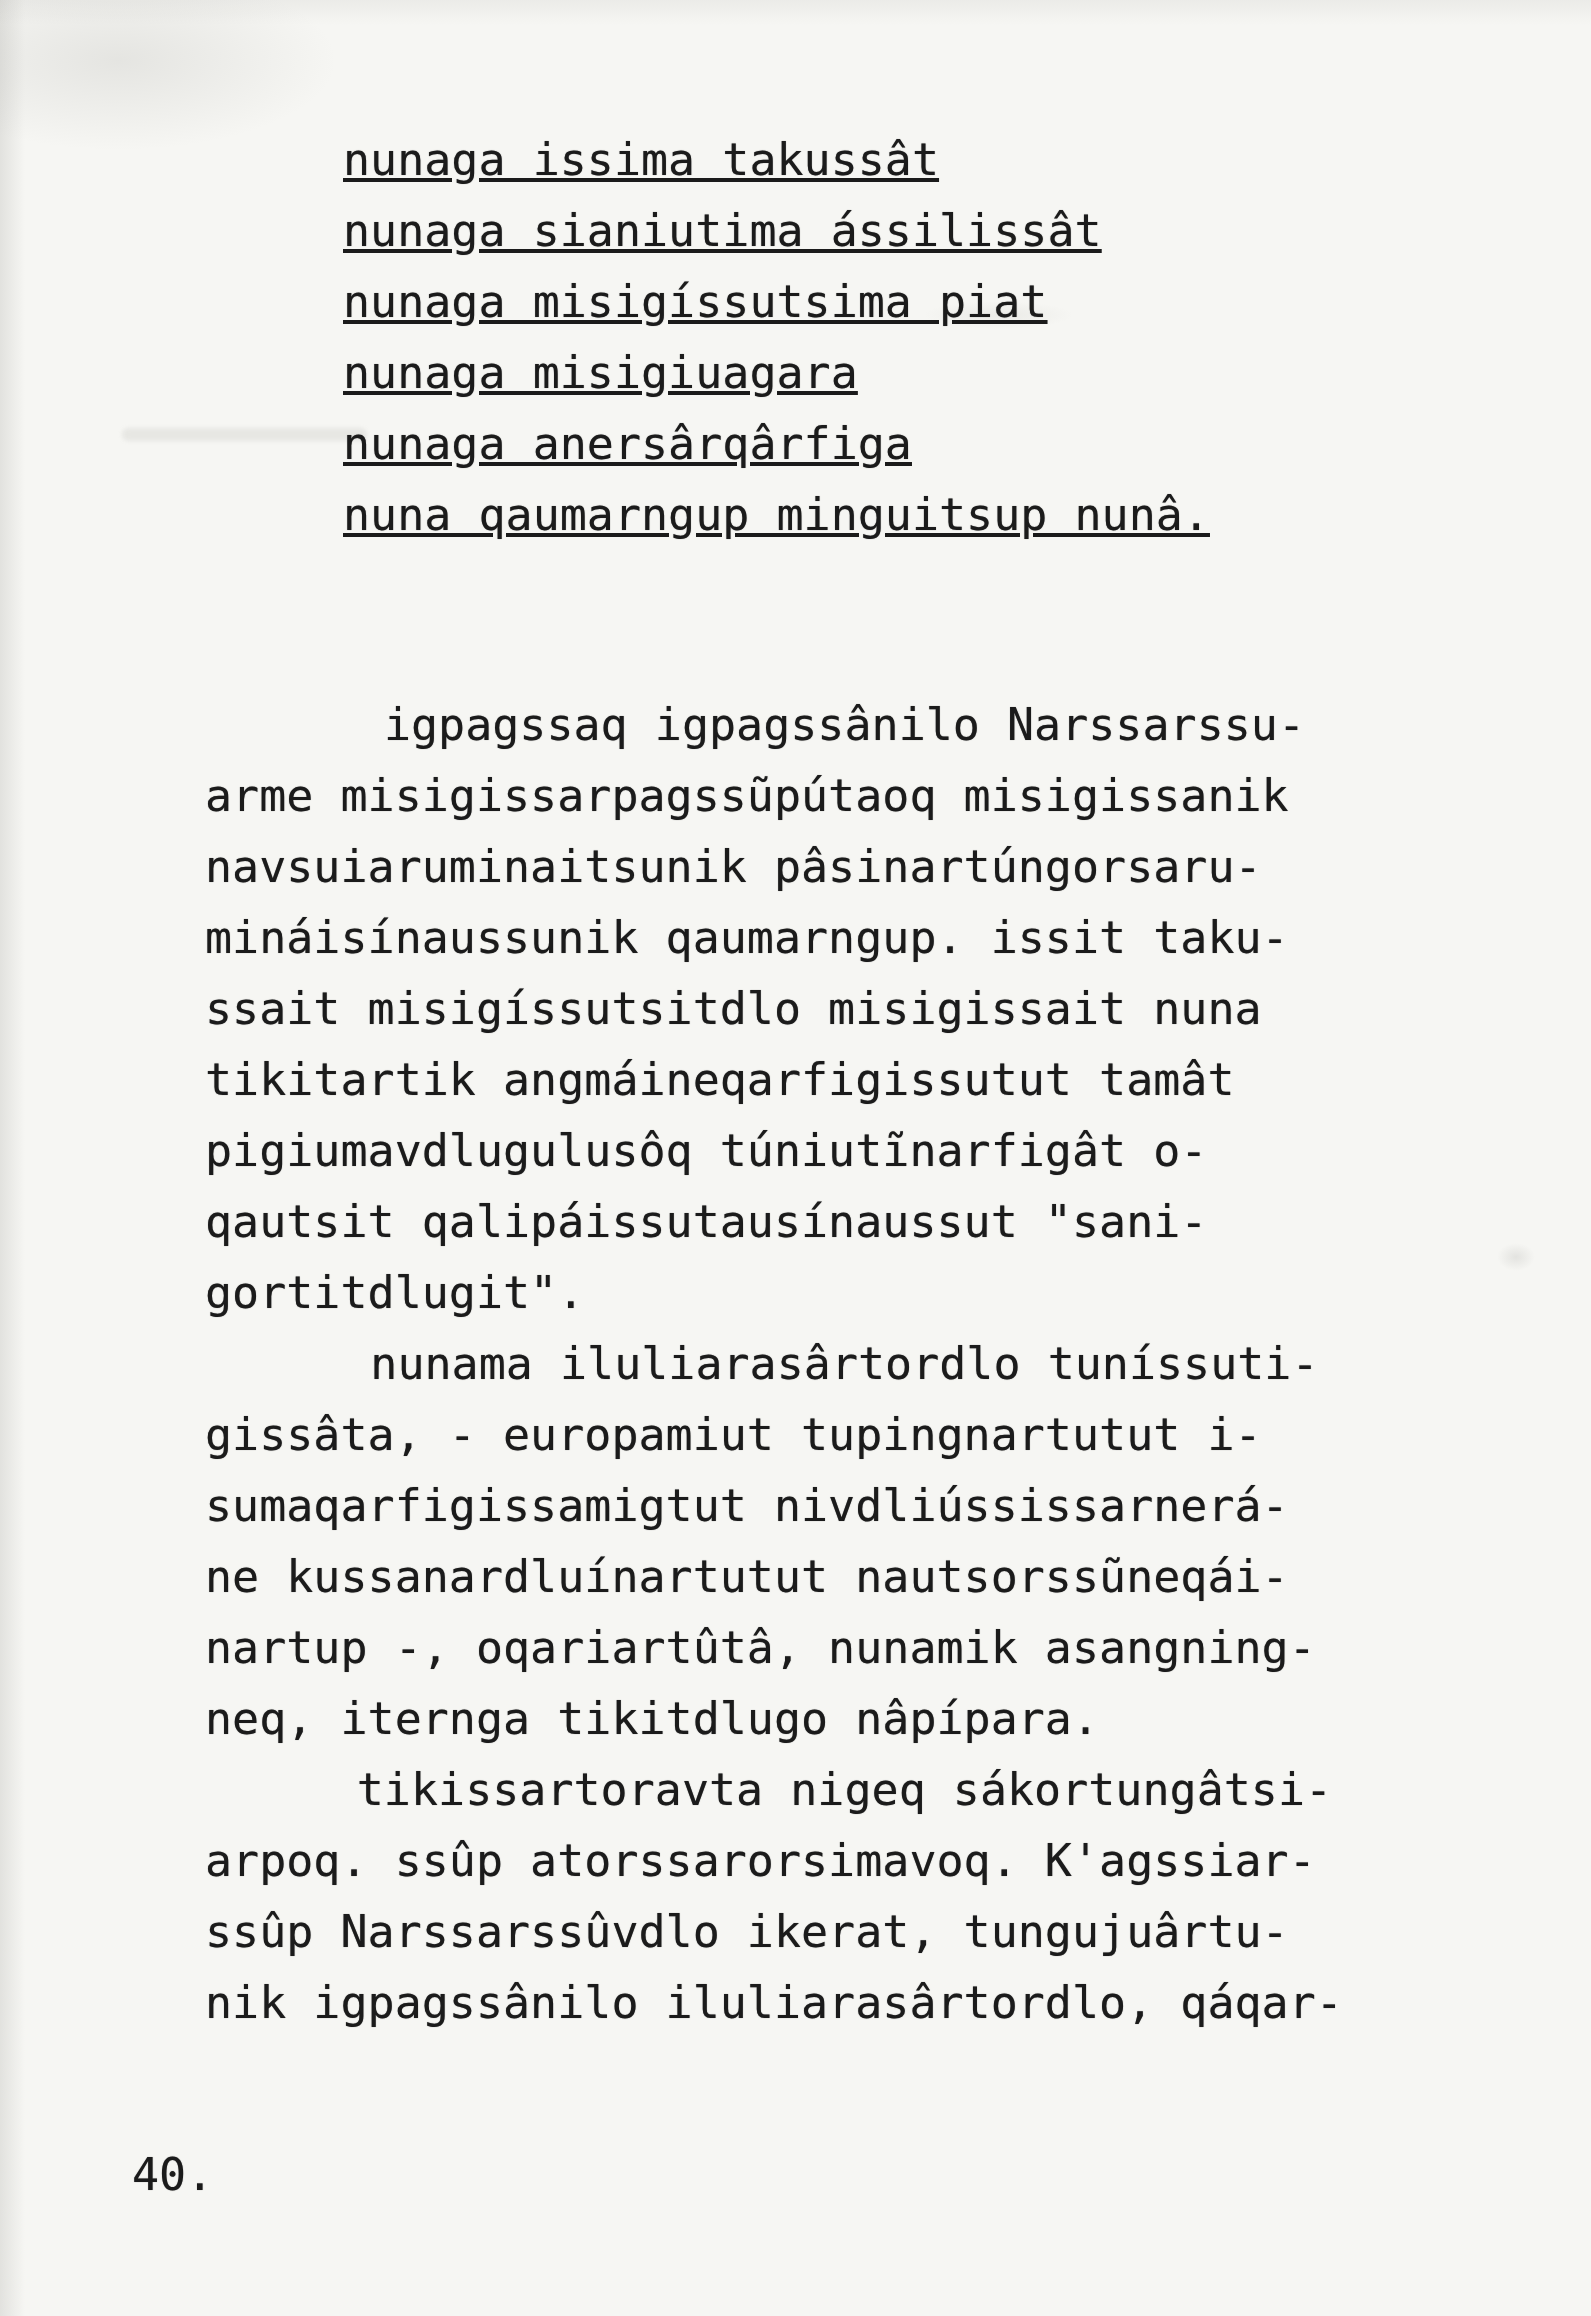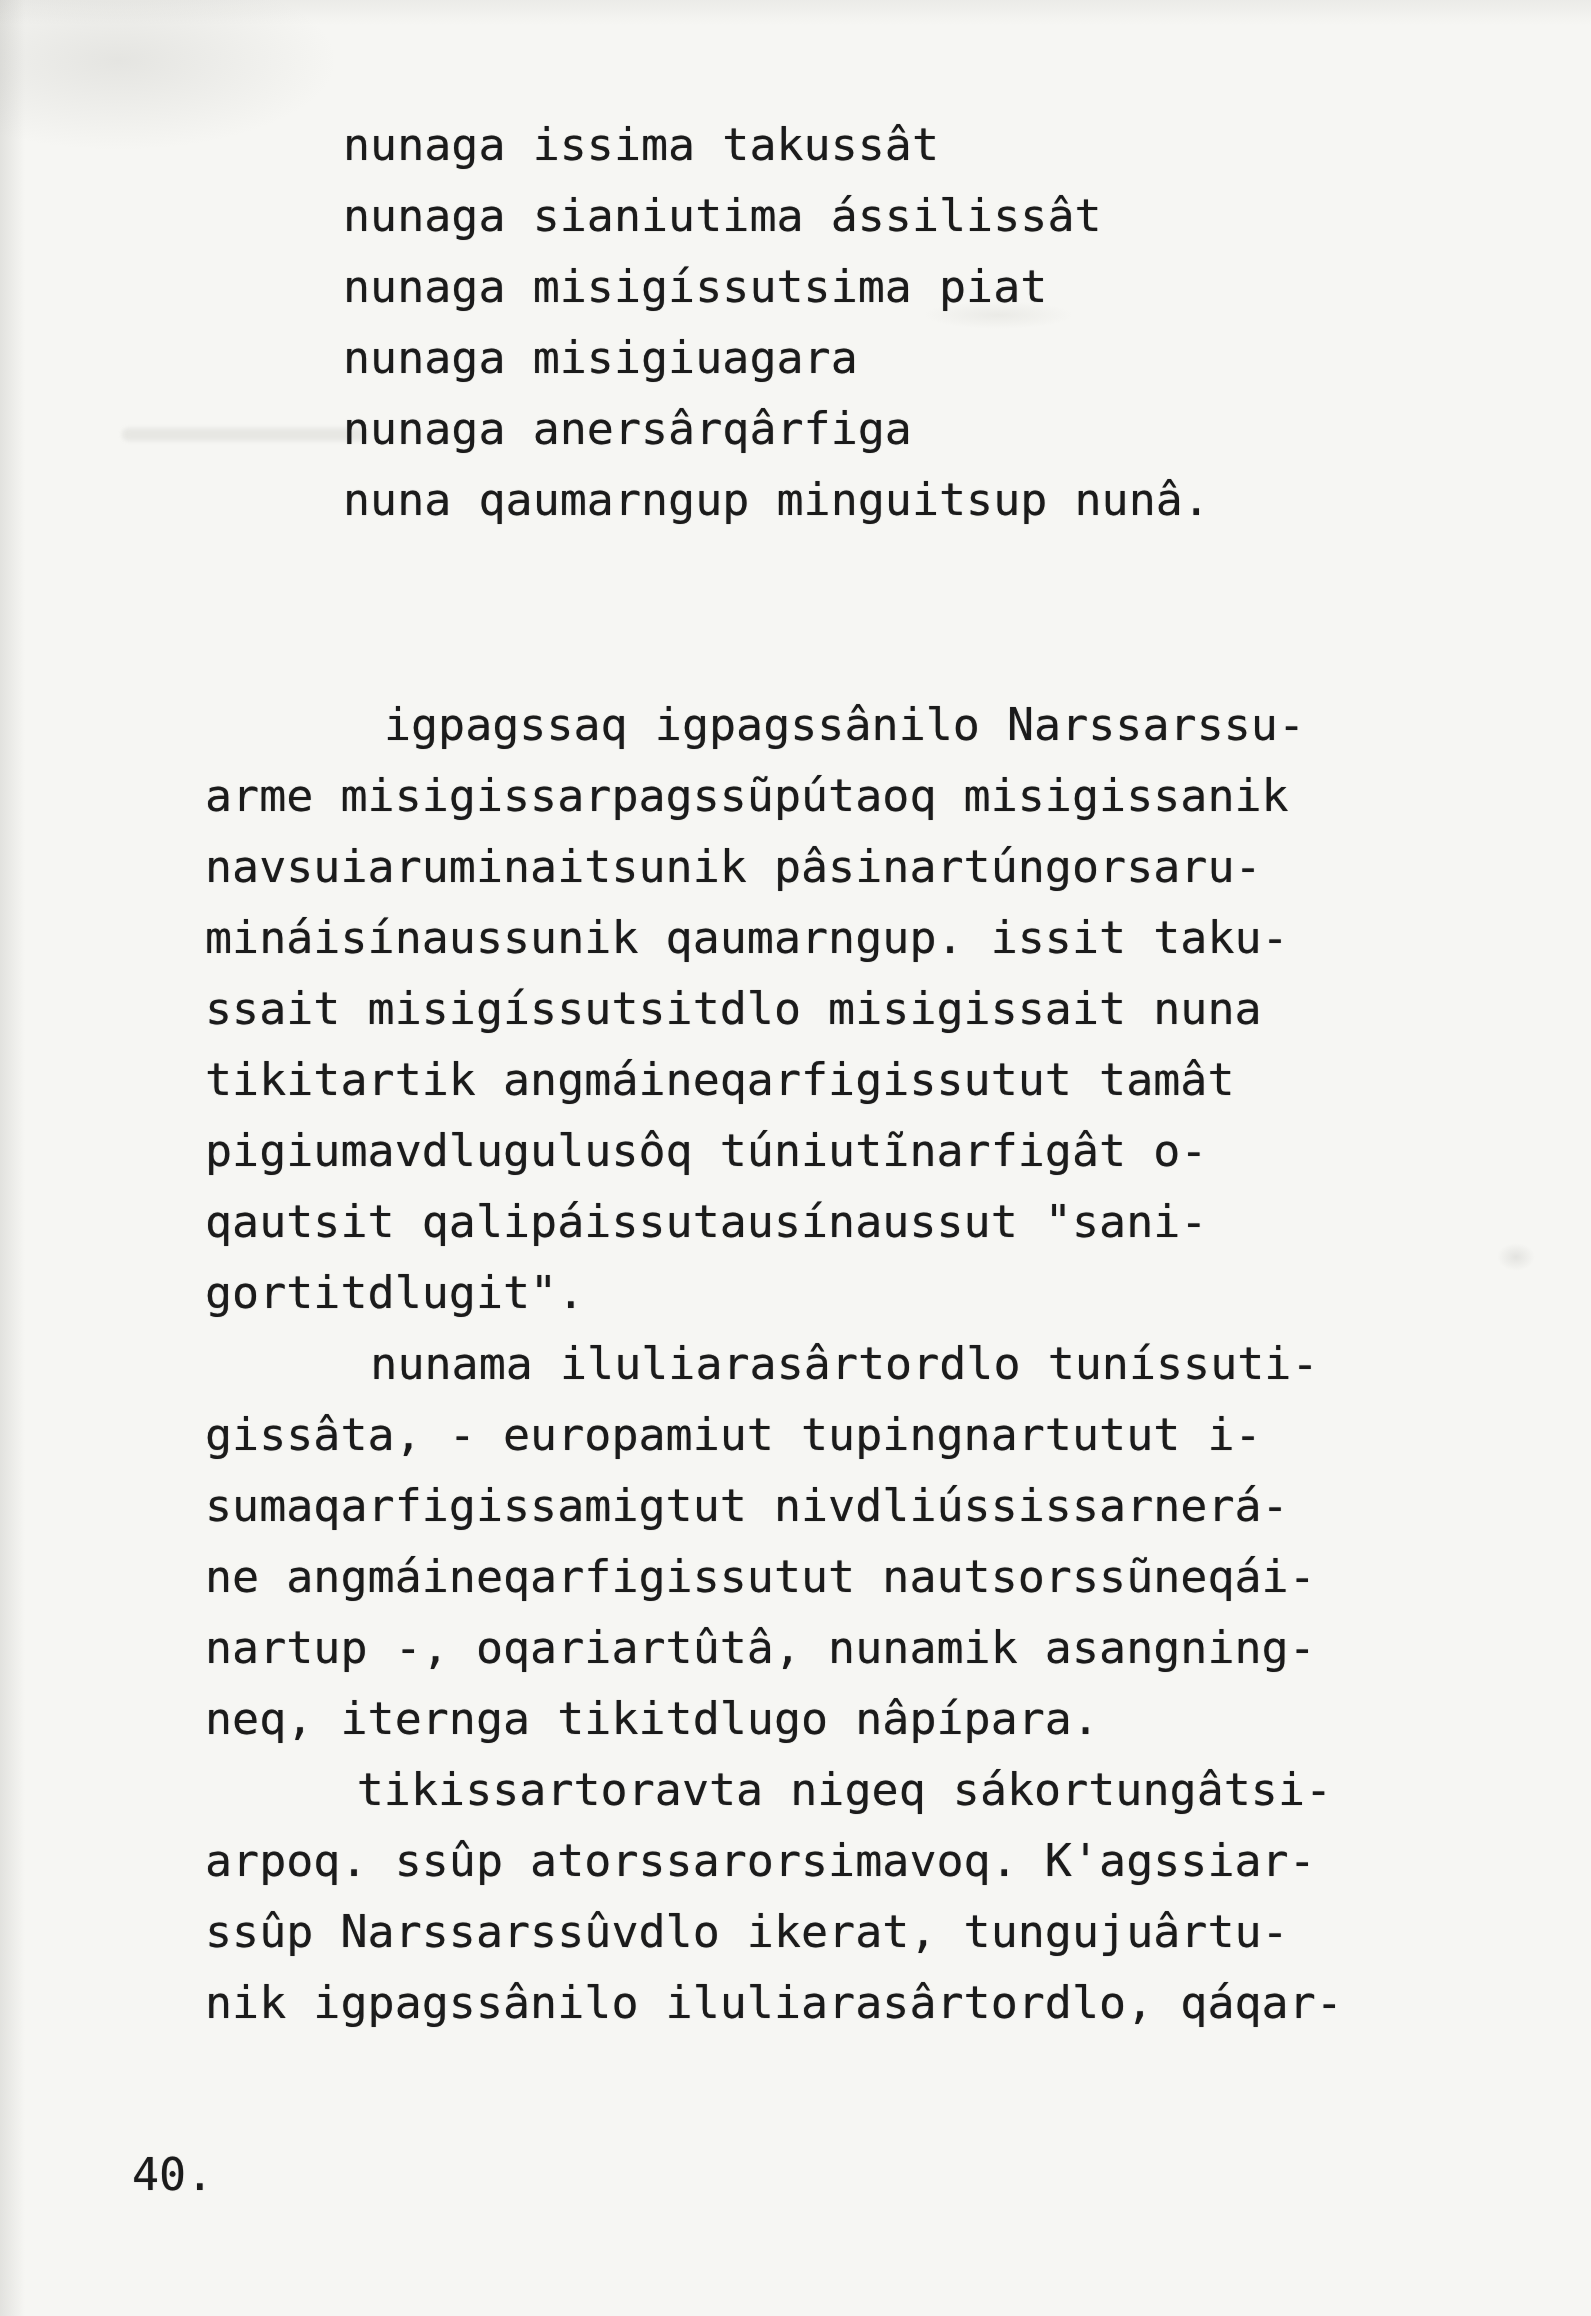--- a/index.html
+++ b/index.html
@@ -19,21 +19,22 @@
     line-height: 71px;
     overflow: hidden;
   }
   .line {
     white-space: pre;
     text-shadow: 0 0 0.9px rgba(20,20,20,0.55);
   }
   .poem-block {
     position: absolute;
     left: 343px;
-    top: 109px;
+    top: 124px;
+    text-decoration: underline;
   }
   .prose-block {
     position: absolute;
     left: 205px;
     top: 689px;
   }
   .indent {
     text-indent: 141px;
     text-align: center;
   }
@@ -103,21 +104,21 @@
       <div class="line">ssait misigíssutsitdlo misigissait nuna</div>
       <div class="line">tikitartik angmáineqarfigissutut tamât</div>
       <div class="line">pigiumavdlugulusôq túniutĩnarfigât o-</div>
       <div class="line">qautsit qalipáissutausínaussut "sani-</div>
       <div class="line">gortitdlugit".</div>
     </div>
     <div>
       <div class="line indent">nunama iluliarasârtordlo tuníssuti-</div>
       <div class="line">gissâta, - europamiut tupingnartutut i-</div>
       <div class="line">sumaqarfigissamigtut nivdliússissarnerá-</div>
-      <div class="line">ne angmáineqarfigissutut nautsorssũneqái-</div>
+      <div class="line">ne kussanardluínartutut nautsorssũneqái-</div>
       <div class="line">nartup -, oqariartûtâ, nunamik asangning-</div>
       <div class="line">neq, iternga tikitdlugo nâpípara.</div>
     </div>
     <div>
       <div class="line indent">tikissartoravta nigeq sákortungâtsi-</div>
       <div class="line">arpoq. ssûp atorssarorsimavoq. K'agssiar-</div>
       <div class="line">ssûp Narssarssûvdlo ikerat, tungujuârtu-</div>
       <div class="line">nik igpagssânilo iluliarasârtordlo, qáqar-</div>
     </div>
   </div>

